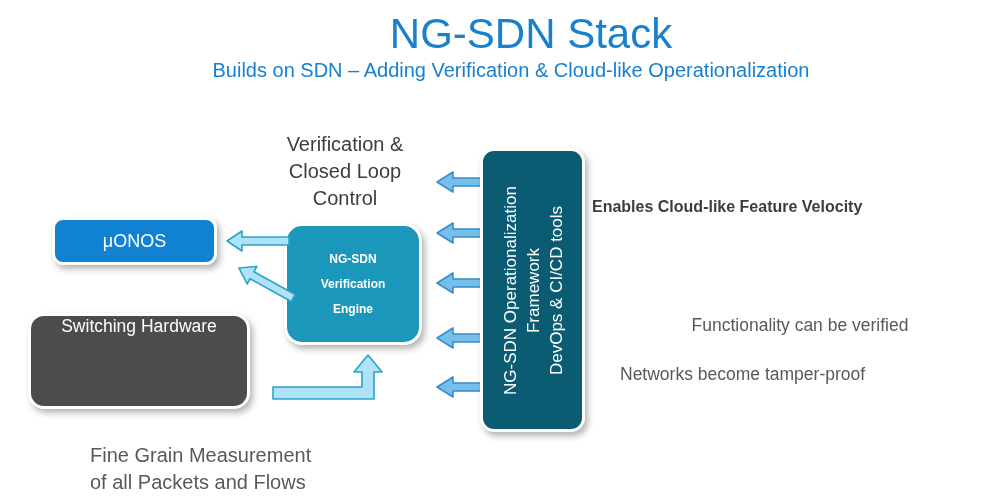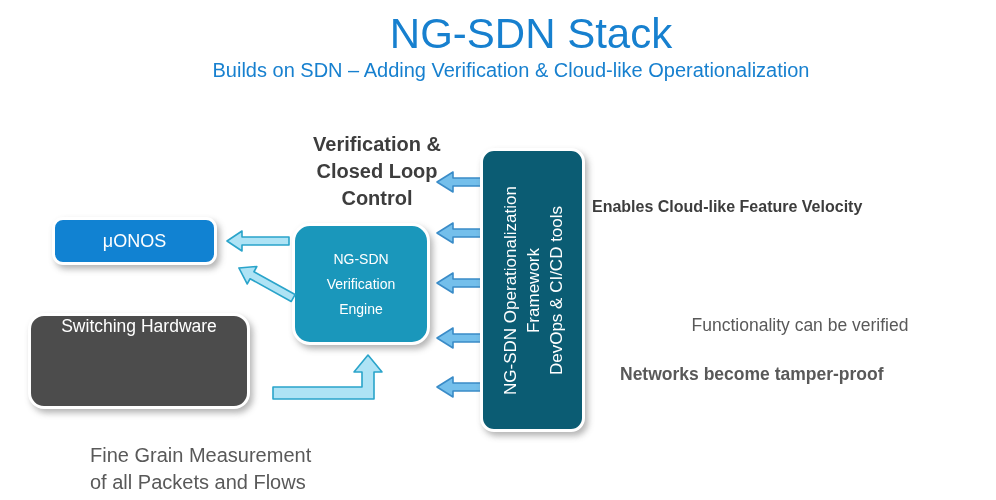--- a/index.html
+++ b/index.html
@@ -44,54 +44,55 @@
     left:28px;top:313px;width:222px;height:96px;border-radius:16px;
     background:var(--hardware-gray);
     align-items:flex-start;justify-content:center;padding-bottom:11px;
     font-size:17.5px;
   }
   .stratum-box{
     left:52px;top:300px;width:165px;height:48px;border-radius:11px;
     background:var(--stratum-purple);font-size:17.5px;z-index:3;
   }
   .engine-box{
-    left:292px;top:223px;width:138px;height:122px;border-radius:18px;
-    background:var(--engine-teal);font-size:14px;line-height:25px;
+    left:284px;top:223px;width:138px;height:122px;border-radius:18px;
+    background:var(--engine-teal);font-size:12px;line-height:25px;
     white-space:pre-line;
+    font-weight:bold;
   }
   .ops-box{
     left:480px;top:148px;width:105px;height:284px;border-radius:14px;
     background:var(--ops-dark-teal);z-index:2;
   }
   .ops-rotated{
     position:absolute;left:-89.5px;top:89.5px;width:278px;height:99px;
     transform:rotate(-90deg);
     display:flex;flex-direction:column;align-items:center;justify-content:center;
     color:#fff;font-size:17px;line-height:23px;text-align:center;
   }
   .control-label{
-    left:287px;top:131px;width:180px;text-align:center;
-    font-size:20px;font-weight:700;color:var(--heading-gray);line-height:27px;
+    left:255px;top:131px;width:180px;text-align:center;
+    font-size:20px;font-weight:400;color:var(--heading-gray);line-height:27px;
     white-space:pre-line;
   }
   .measure-caption{
     left:90px;top:426px;width:320px;
     font-size:20px;color:var(--body-gray);line-height:27px;white-space:pre-line;margin-top:16px;
   }
   .benefits-heading{
     left:592px;top:198px;width:404px;
     font-size:16px;font-weight:700;color:var(--heading-gray);
   }
   .benefit{
     left:620px;width:360px;
     font-size:17.5px;color:var(--body-gray);line-height:24px;white-space:pre-line;
   }
   .benefit-0{top:241px;}
   .benefit-1{top:313px;text-align:center;}
-  .benefit-2{top:362px;font-weight:bold;}
+  .benefit-2{top:362px;}
   svg.arrow{overflow:visible;}
   .cyan-arrow polygon{fill:var(--cyan-arrow-fill);stroke:var(--cyan-arrow-stroke);stroke-width:1.6;stroke-linejoin:round;}
   .blue-arrow polygon{fill:var(--blue-arrow-fill);stroke:var(--blue-arrow-stroke);stroke-width:1.6;stroke-linejoin:round;}
 </style>
 </head>
 <body>
 
 <div class="stage">
 
   <div class="abs title">NG-SDN Stack</div>

